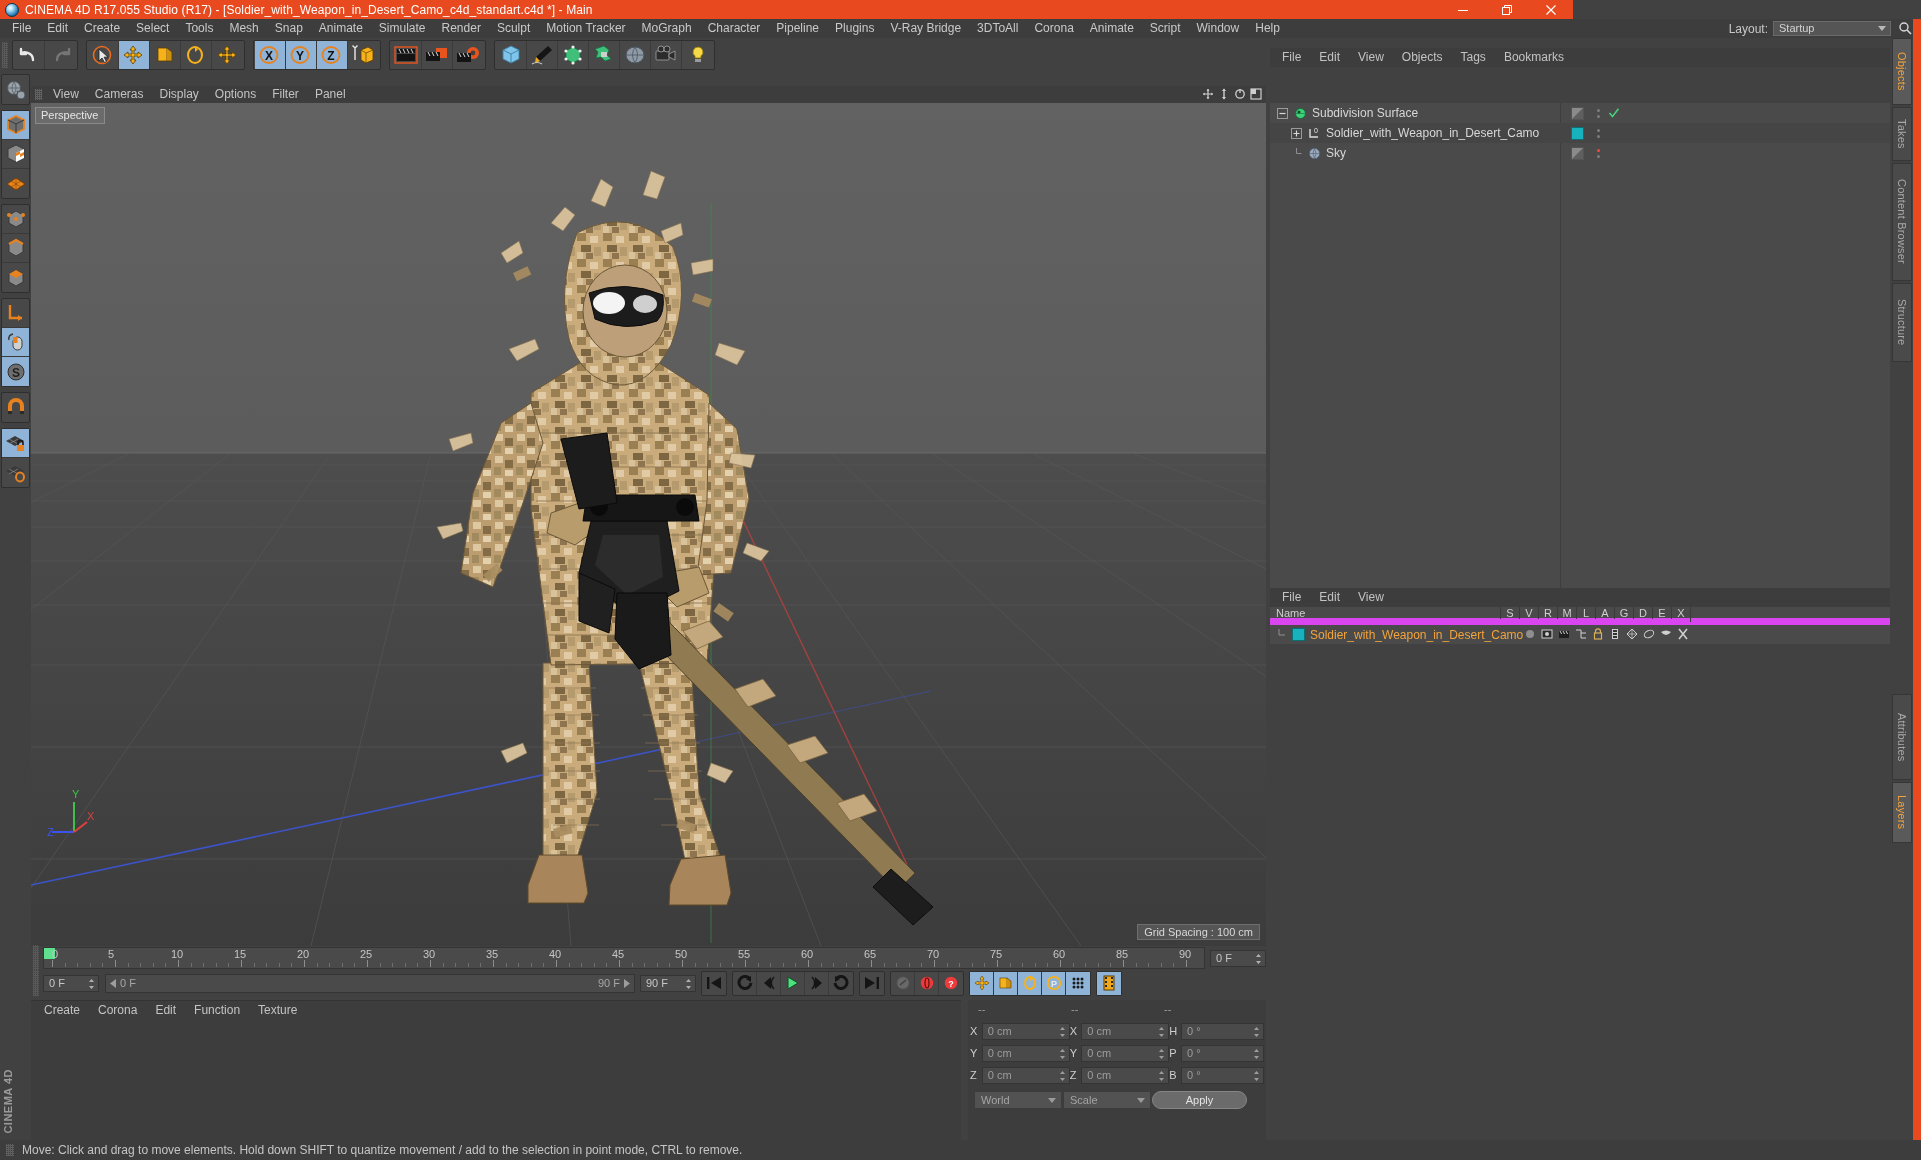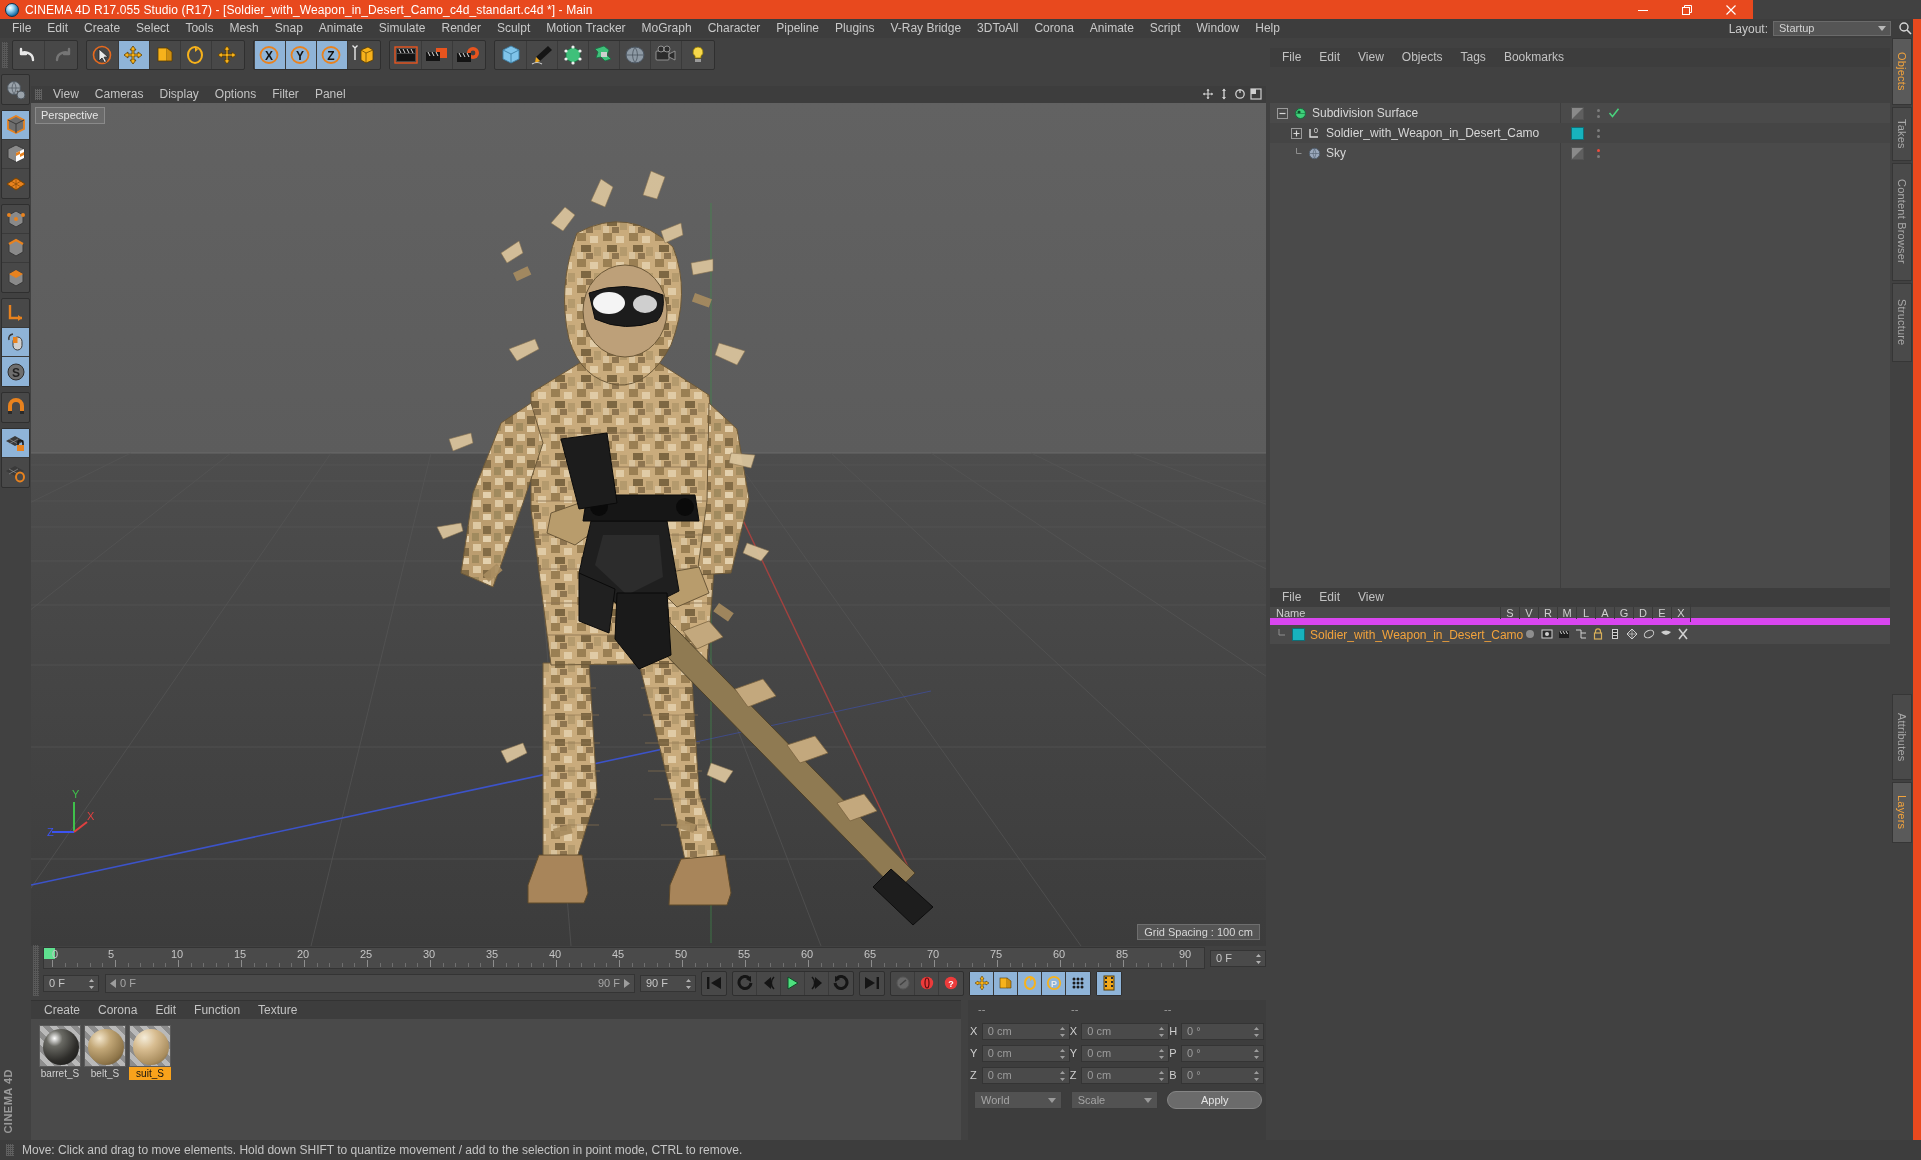--- a/index.html
+++ b/index.html
@@ -7,21 +7,21 @@
     width:1921px; height:1160px; overflow:hidden;
     background:#414141;
     font-family:"Liberation Sans", sans-serif;
     font-size:12px; color:#c8c8c8;
     -webkit-font-smoothing:antialiased;
   }
   .app { position:relative; width:1921px; height:1160px; }
 
   
   .titlebar {
-    position:absolute; left:0; top:0; width:1753px; height:19px;
+    position:absolute; left:0; top:0; width:1573px; height:19px;
     background:#e8491e; color:#ffffff;
     display:flex; align-items:center; font-size:12px;
   }
   .title-icon { width:14px; height:14px; margin:0 6px 0 5px; border-radius:50%;
     background:radial-gradient(circle at 35% 32%, #ffffff 0%, #9fd8f5 28%, #1b6fa8 72%, #0d3c5e 100%);
     border:1px solid #0c3350; flex:none; }
   .title-text { white-space:nowrap; letter-spacing:0.1px; }
   .win-btns { position:absolute; right:0; top:0; height:19px; display:flex; }
   .win-btn { width:44px; height:19px; display:flex; align-items:center; justify-content:center;
      color:#fff; font-size:13px; line-height:1; }
@@ -129,21 +129,21 @@
 
   
   .coord { position:absolute; left:968px; top:1000px; width:298px; height:140px; background:#3d3d3d;}
   .coord-menu { height:18px; display:flex; align-items:center; padding-left:4px; gap:0;}
   .coord-menu .dd { font-size:11px; color:#9e9e9e; }
   .coord-rows { padding:3px 2px 0 2px;}
   .crow { display:flex; align-items:center; height:20px; margin-bottom:2px;}
   .clab { width:12px; font-size:11px; color:#cfcfcf; text-align:left;}
   .cfield { height:17px; background:#4a4a4a; border:1px solid #343434; color:#9c9c9c;
      font-size:11px; line-height:15px; padding-left:5px; position:relative;}
-  .cbtm { display:flex; align-items:center; gap:9px; padding:4px 4px 0 6px;}
+  .cbtm { display:flex; align-items:center; gap:1px; padding:4px 4px 0 6px;}
   .cdd { height:18px; background:#525252; border:1px solid #3c3c3c; color:#a4a4a4;
      font-size:11px; line-height:16px; padding-left:6px; position:relative;}
   .capply { height:18px; background:#6b6b6b; border:1px solid #858585; border-radius:9px;
      color:#e4e4e4; font-size:11px; line-height:16px; text-align:center;}
 
   
   .objmgr { position:absolute; left:1270px; top:48px; width:620px; height:540px; background:#414141;}
   .pm-menu { height:19px; background:#3d3d3d; display:flex; align-items:center; padding-left:3px;}
   .pm-menu .m { padding:0 9px; font-size:12px; color:#c3c3c3; line-height:19px;}
   .obj-body { height:521px; background:#4a4a4a; position:relative;margin-top:36px; }
@@ -1001,40 +1001,20 @@
     <div class="mat-menu">
       <div class="grip2"></div>
       <div id="matmenu" style="display:flex;">
           <div class="m">Create</div>
           <div class="m">Corona</div>
           <div class="m">Edit</div>
           <div class="m">Function</div>
           <div class="m">Texture</div>
         </div>
     </div>
-    <div class="mat-body" id="matbody">
-        <div class="mat-cell">
-          <div class="mat-sw">
-            <div class="mat-ball" style="background: radial-gradient(circle at 32% 26%, rgb(255, 255, 255) 0%, rgb(106, 106, 100) 22%, rgb(46, 45, 42) 62%, rgb(17, 17, 17) 100%); background-blend-mode: normal;"></div>
-          </div>
-          <div class="mat-name">barret_S</div>
-        </div>
-        <div class="mat-cell">
-          <div class="mat-sw">
-            <div class="mat-ball" style="background: radial-gradient(circle at 32% 26%, rgb(243, 230, 204) 0%, rgb(195, 168, 120) 30%, rgb(142, 117, 73) 70%, rgb(74, 60, 36) 100%); background-blend-mode: normal;"></div>
-          </div>
-          <div class="mat-name">belt_S</div>
-        </div>
-        <div class="mat-cell">
-          <div class="mat-sw">
-            <div class="mat-ball" style="background: radial-gradient(circle at 32% 24%, rgb(244, 236, 217) 0%, rgb(216, 189, 145) 32%, rgb(169, 141, 94) 72%, rgb(90, 73, 40) 100%); background-blend-mode: normal;"></div>
-          </div>
-          <div class="mat-name sel">suit_S</div>
-        </div>
-      </div>
   </div>
 
   <div class="coord">
     <div class="coord-menu">
       <div class="grip2"></div>
       <div style="display:flex;width:278px;">
         <div class="dd" style="width:93px;padding-left:6px;">--</div>
         <div class="dd" style="width:93px;padding-left:6px;">--</div>
         <div class="dd" style="width:80px;padding-left:6px;">--</div>
       </div>

